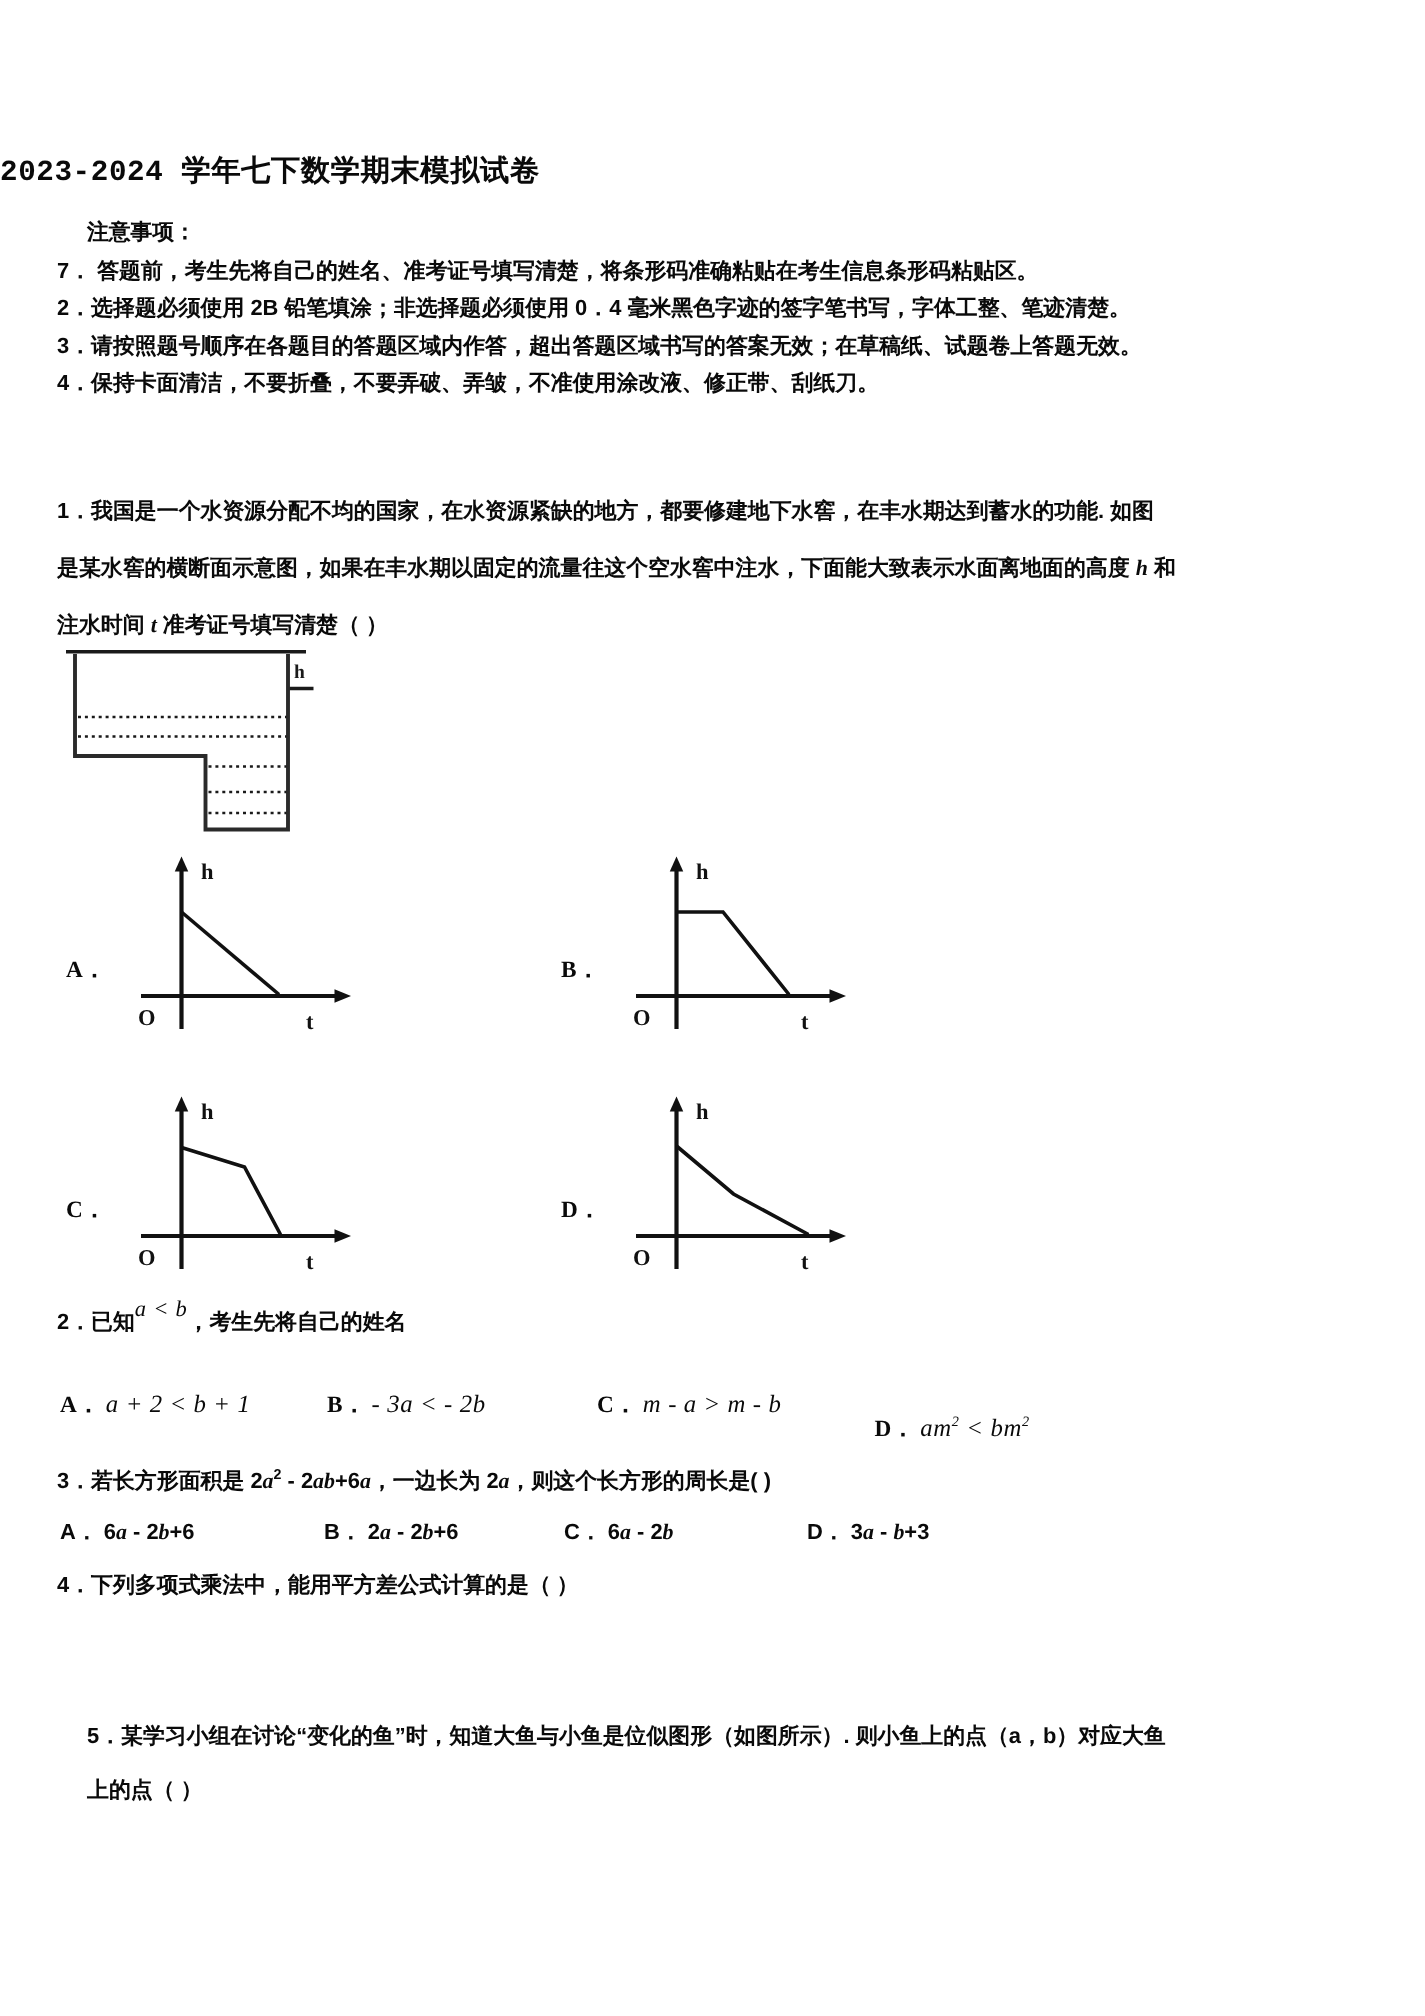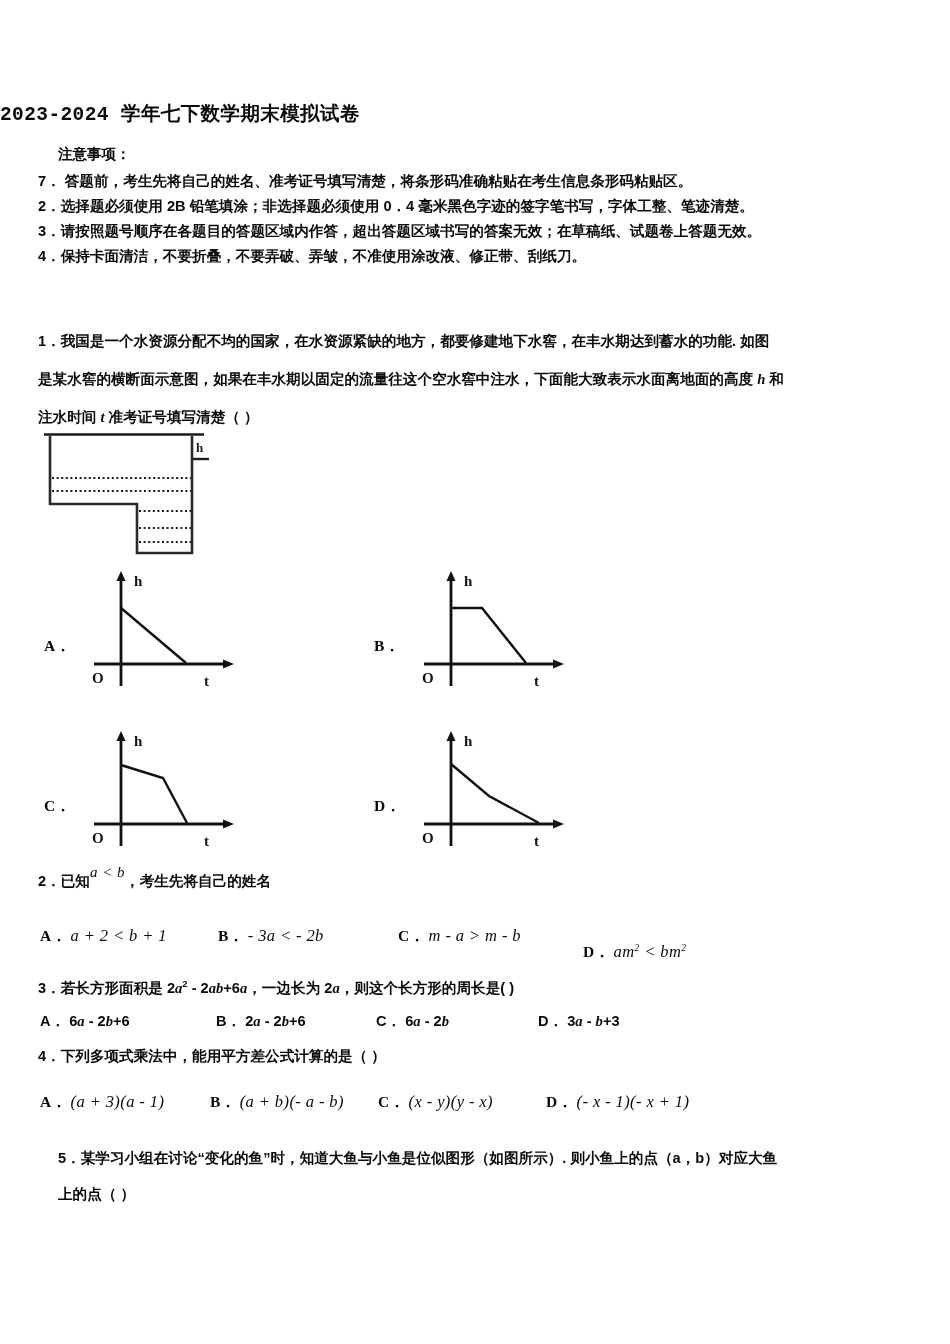--- a/index.html
+++ b/index.html
@@ -291,25 +291,19 @@
   <div class="opt-row q3-opts">
     <span class="opt-cell" style="left:2px; top:4px;"><span>A．</span> <span>6<span class="mi">a</span> - 2<span class="mi">b</span>+6</span></span>
     <span class="opt-cell" style="left:178px; top:4px;"><span>B．</span> <span>2<span class="mi">a</span> - 2<span class="mi">b</span>+6</span></span>
     <span class="opt-cell" style="left:338px; top:4px;"><span>C．</span> <span>6<span class="mi">a</span> - 2<span class="mi">b</span></span></span>
     <span class="opt-cell" style="left:500px; top:4px;"><span>D．</span> <span>3<span class="mi">a</span> - <span class="mi">b</span>+3</span></span>
   </div>
 
   <div class="q4-stem">
     <span>4．</span><span>下列多项式乘法中，能用平方差公式计算的是（  ）</span>
   </div>
-  <div class="opt-row q4-opts">
-    <span class="opt-cell" style="left:2px; top:6px;"><span class="lbl">A．</span> <span class="math">(a + 3)(a - 1)</span></span>
-    <span class="opt-cell" style="left:172px; top:6px;"><span class="lbl">B．</span> <span class="math">(a + b)(- a - b)</span></span>
-    <span class="opt-cell" style="left:340px; top:6px;"><span class="lbl">C．</span> <span class="math">(x - y)(y - x)</span></span>
-    <span class="opt-cell" style="left:508px; top:6px;"><span class="lbl">D．</span> <span class="math">(- x - 1)(- x + 1)</span></span>
-  </div>
 
   <div class="q5">
     <span>5．</span><span>某学习小组在讨论“变化的鱼”时，知道大鱼与小鱼是位似图形（如图所示）. 则小鱼上的点（a，b）对应大鱼</span><br>
     <span>上的点（  ）</span>
   </div>
 
 </div>
 
 </body></html>

